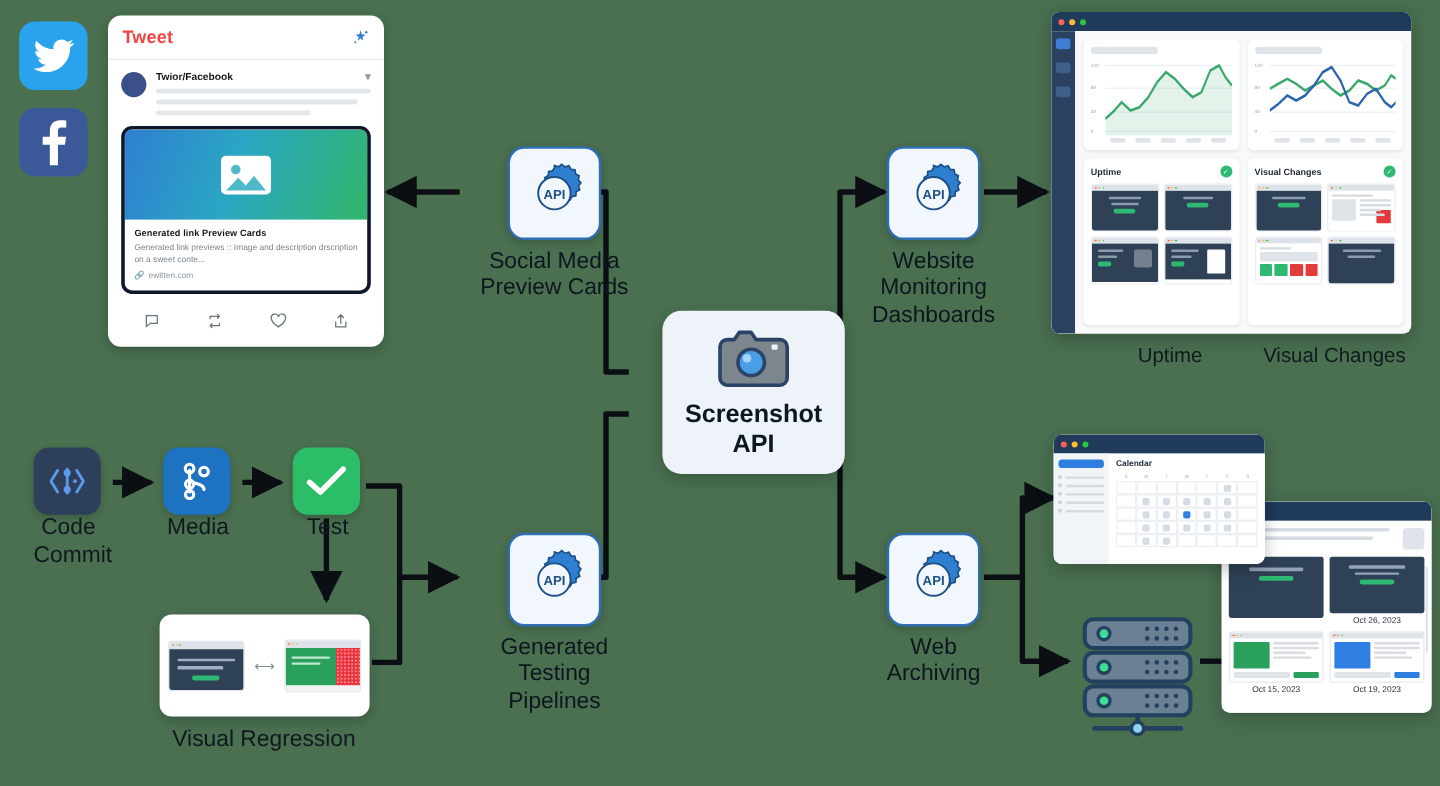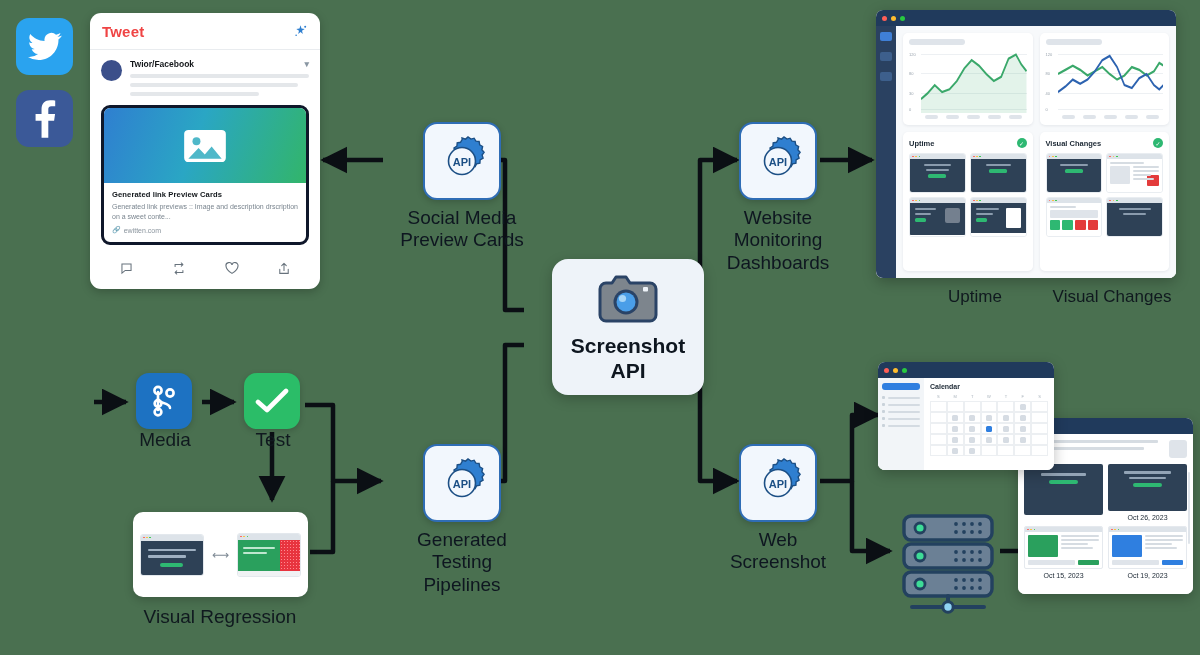--- a/index.html
+++ b/index.html
@@ -491,20 +491,36 @@
       <path d="M24 6h10l4 6h20a6 6 0 0 1 6 6v26a6 6 0 0 1-6 6H14a6 6 0 0 1-6-6V18a6 6 0 0 1 6-6h6z" fill="#7d858d" stroke="#2a4366" stroke-width="3" stroke-linejoin="round"></path>
       <circle cx="34" cy="31" r="12.5" fill="#2a4366"></circle>
       <circle cx="34" cy="31" r="9.5" fill="#4a9ee8"></circle>
       <circle cx="30.5" cy="27.5" r="3.6" fill="#a6d5f7"></circle>
       <rect x="51" y="16" width="5" height="4.5" rx="1" fill="#eef3f9"></rect>
     </svg>
     <div class="hub-label">Screenshot
 API</div>
   </div>
 
+  <div class="abs" style="left:28px;top:373px;width:58px;">
+    <div class="pipe-ico p-commit">
+      <svg width="34" height="30" viewBox="0 0 34 30">
+        <g stroke="#5d9ae8" stroke-width="2.4" fill="none" stroke-linecap="round" stroke-linejoin="round">
+          <path d="M9 6L3.5 15L9 24"></path>
+            <path d="M25 6l5.5 9L25 24"></path>
+            <path d="M17 5v20"></path>
+        </g>
+        <circle cx="17" cy="8" r="3" fill="#5d9ae8"></circle>
+          <circle cx="17" cy="22" r="3" fill="#5d9ae8"></circle>
+        <circle cx="23.5" cy="15" r="1.6" fill="#5d9ae8"></circle>
+      </svg>
+    </div>
+    <div class="plain-label">Code
+Commit</div>
+  </div>
 
   <div class="abs" style="left:136px;top:373px;width:58px;">
     <div class="pipe-ico p-build">
       <svg width="30" height="32" viewBox="0 0 30 32">
         <g stroke="#fff" stroke-width="2.6" fill="none" stroke-linecap="round">
           <path d="M9 7v18"></path>
             <path d="M9 14c0 5 12 3 12 9"></path>
         </g>
         <circle cx="9" cy="5.5" r="3.6" fill="none" stroke="#fff" stroke-width="2.6"></circle>
         <circle cx="21" cy="8" r="3.6" fill="none" stroke="#fff" stroke-width="2.6"></circle>
@@ -571,21 +587,21 @@
 
   <div class="abs" style="left:700px;top:444px;width:156px;">
     <div class="api-node" style="margin:0 auto;">
       <svg width="52" height="52" viewBox="0 0 52 52">
         <path fill="#2f7fd0" stroke="#1c4f85" stroke-width="1.4" d="M26 3l3.6 1.1 2.4-2.2 3 2.2 3.1-.9 1.8 3 3.2.3 .6 3.4 2.9 1.6-.7 3.3 2.2 2.5-2 2.7 1 3.2-3 1.7-.2 3.3-3.3.7-1.6 2.9-3.2-.6-2.6 2.1-2.7-1.9-3.1 1.1-1.8-2.8-3.3-.2-.8-3.3-2.9-1.5.6-3.3-2.1-2.5 1.9-2.7-1-3.2 2.9-1.8.3-3.3 3.3-.6 1.7-2.9z"></path>
         <circle cx="26" cy="26" r="13.5" fill="#f2f7fd" stroke="#1c4f85" stroke-width="1.6"></circle>
         <text x="26" y="30.5" font-family="Liberation Sans, sans-serif" font-size="11" font-weight="bold" fill="#1b4f85" text-anchor="middle">API</text>
       </svg>
     </div>
     <div class="node-label">Web
-Screenshot</div>
+Archiving</div>
   </div>
 
   <div class="abs win arch" style="left:1018px;top:418px;">
     <div class="win-bar" style="background:#203a5c"></div>
     <div class="arch-body" style="position:relative;">
       <div class="arch-top">
         <div class="arch-lines">
           <div class="ll" style="height:3px;width:96%;margin-bottom:4px"></div>
           <div class="ll" style="height:3px;width:86%"></div>
         </div>

